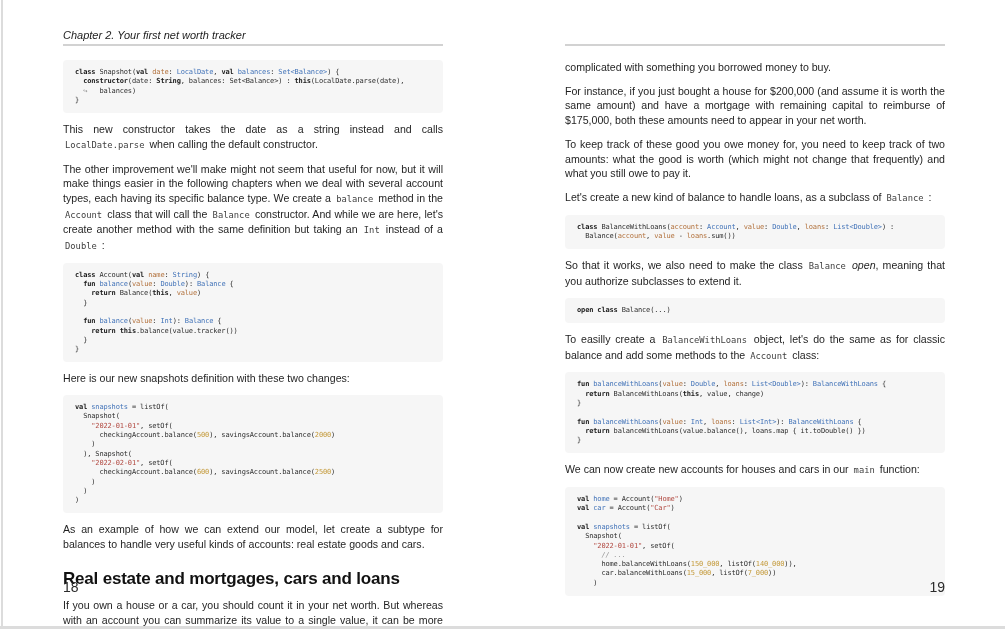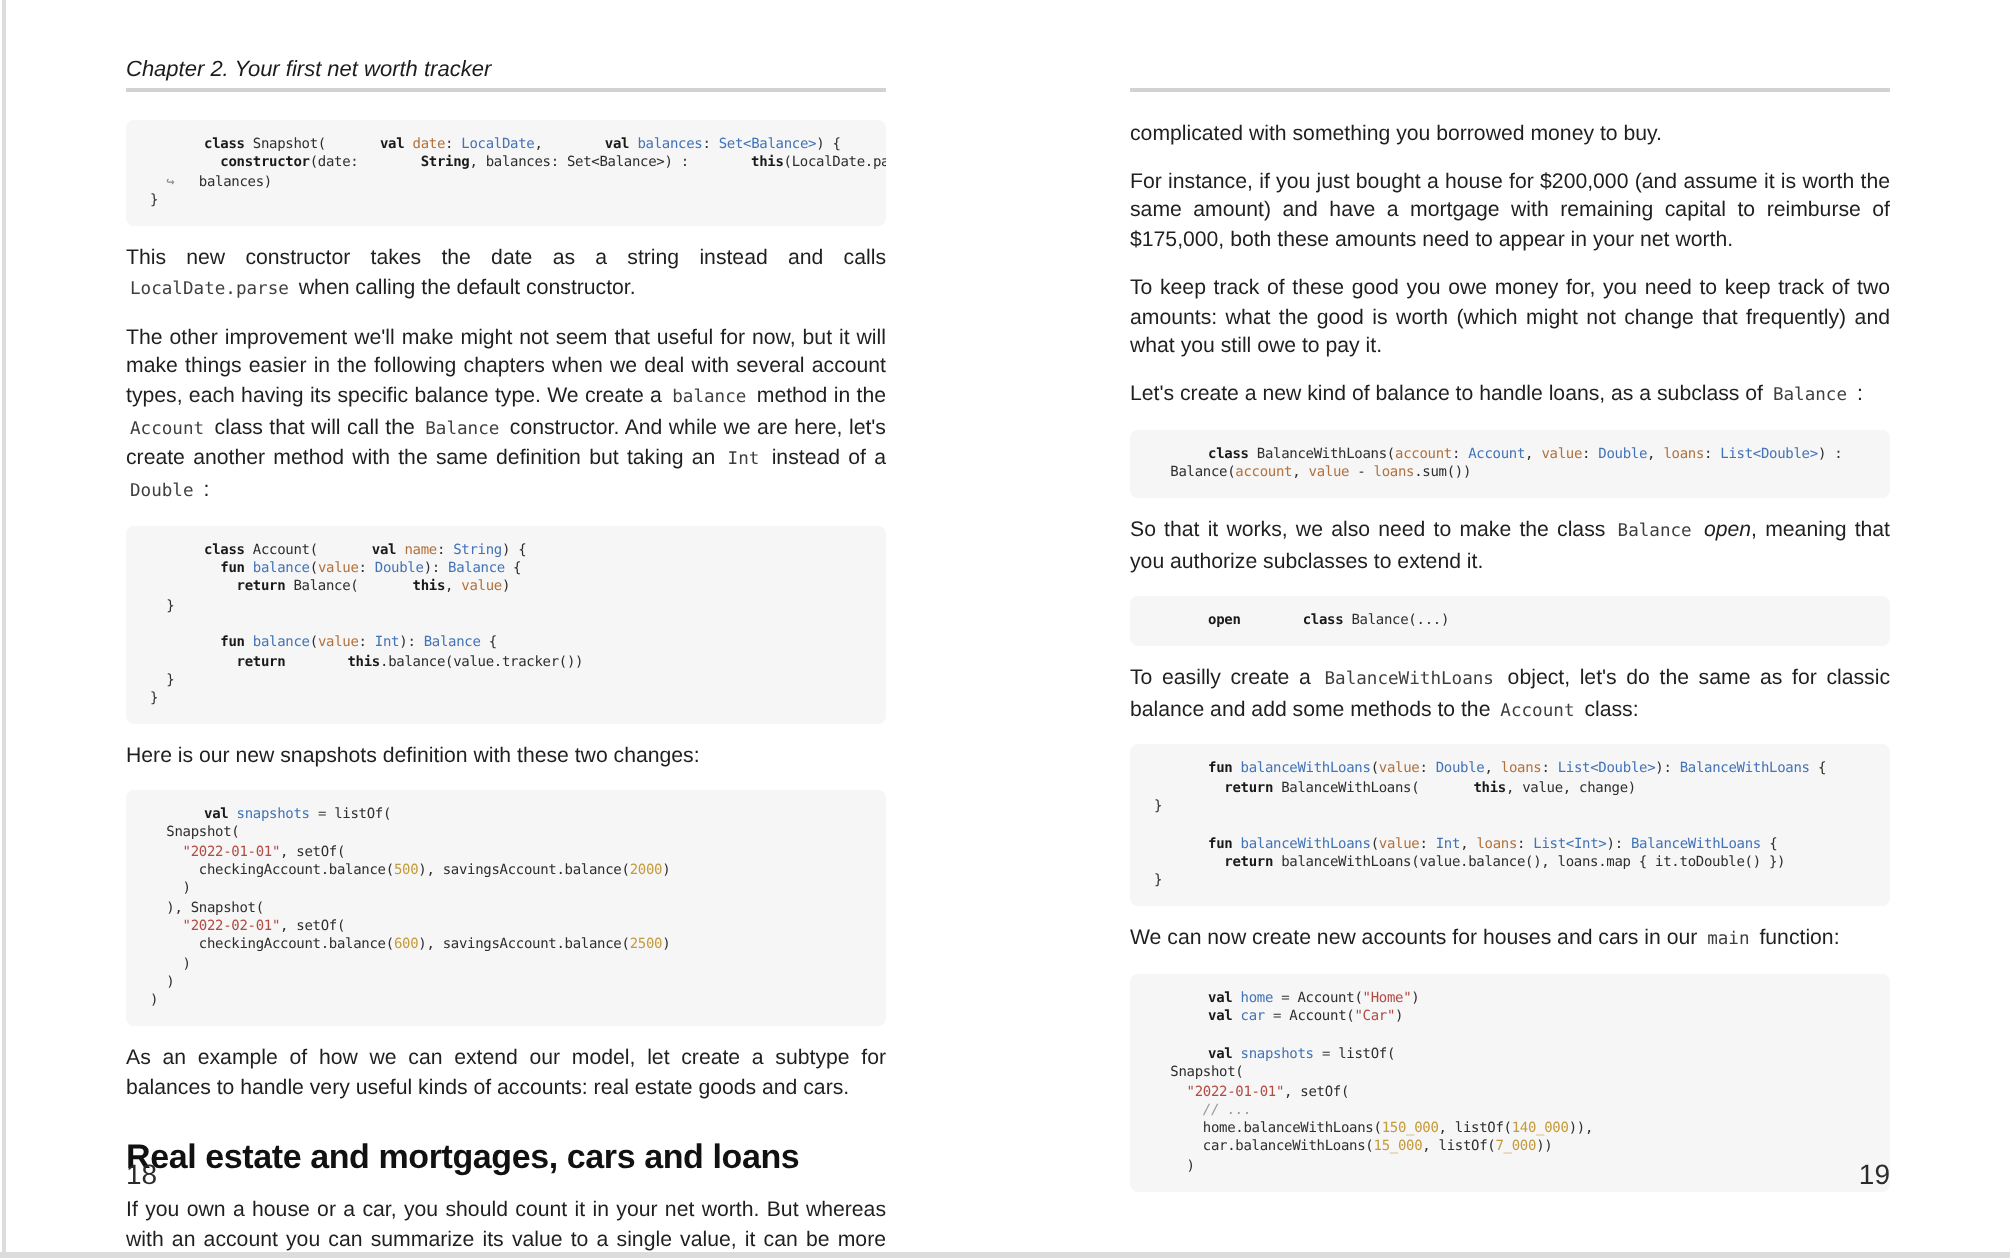--- a/index.html
+++ b/index.html
@@ -48,21 +48,21 @@
 
   pre.code-block{
     margin:9px 0 0 0;
     background:#f6f6f6;border-radius:4px;
     padding:8px 12px;
     font-family:"DejaVu Sans Mono","Liberation Mono",monospace;
     font-size:7px;line-height:9.3px;letter-spacing:-0.15px;
     color:#2e2e2e;white-space:pre;overflow:hidden;
   }
   .tk-pl{color:#2e2e2e;}
-  .tk-kw{color:#1a1a1a;font-weight:bold;margin-left:27px;}
+  .tk-kw{color:#1a1a1a;font-weight:bold;}
   .tk-bl{color:#4273b8;}
   .tk-pr{color:#b2713c;}
   .tk-st{color:#b24a42;}
   .tk-nu{color:#c49a3a;}
   .tk-cm{color:#999999;font-style:italic;}
   .tk-ar{color:#8a8a8a;}
 
   .page-number{
     position:absolute;top:579px;font-size:14px;color:#2b2b2b;width:100%;
   }

